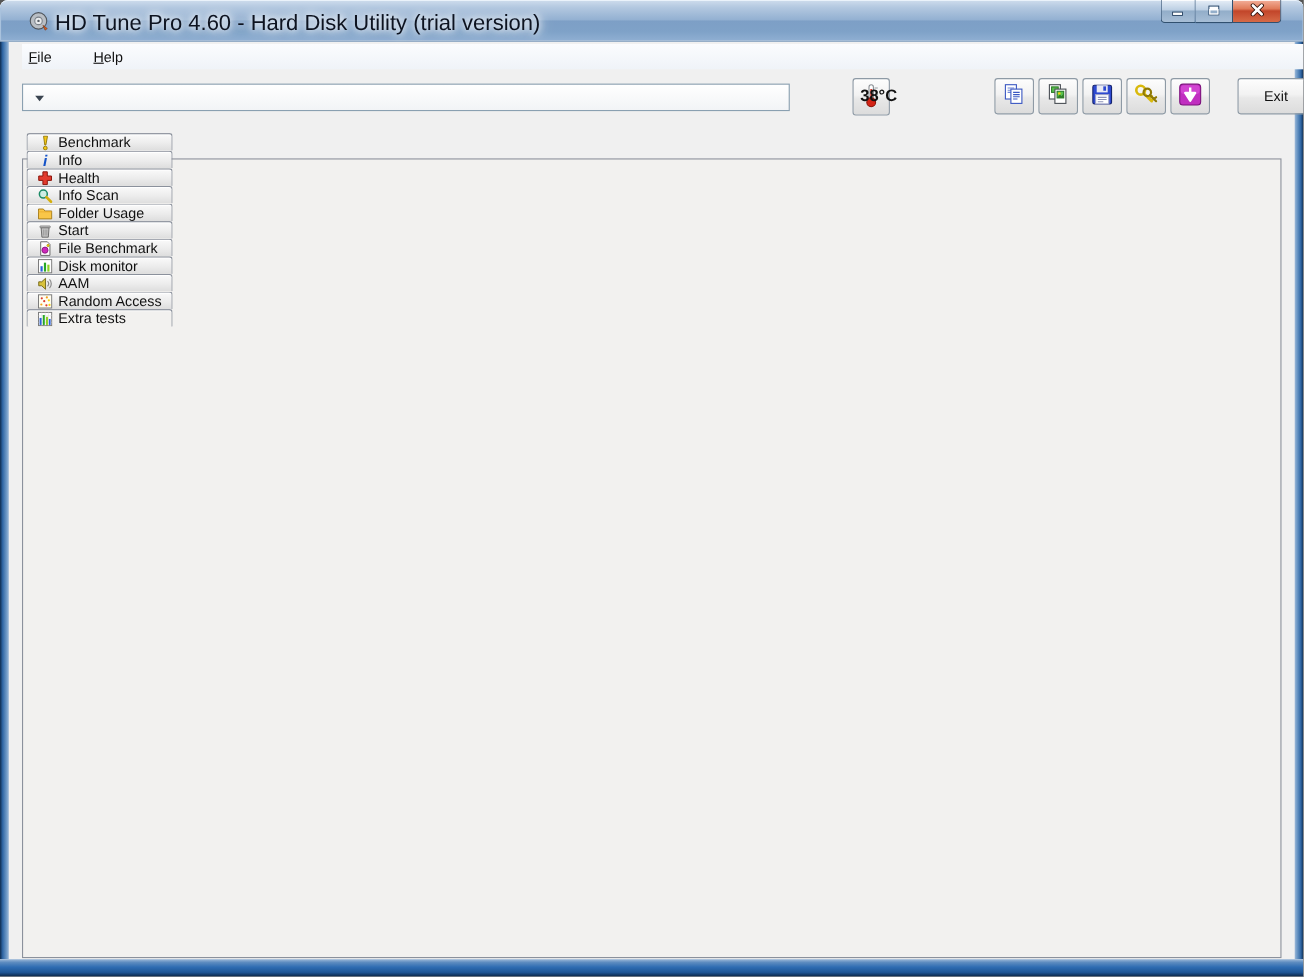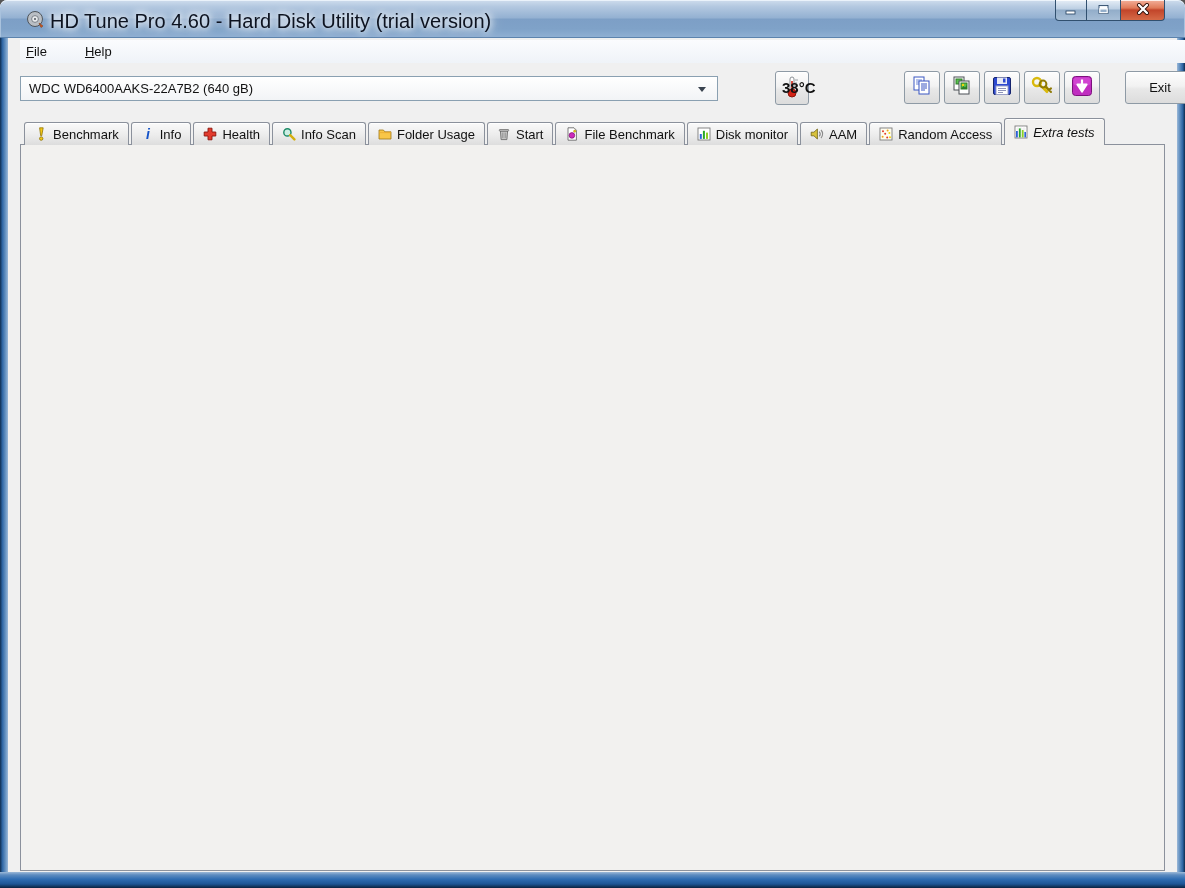--- a/index.html
+++ b/index.html
@@ -30,24 +30,24 @@
   .menu-item{padding:2px 6px;cursor:default;}
   .combo{left:20px;top:76px;width:698px;height:25px;border:1px solid #8aa0b1;background:linear-gradient(180deg,#ffffff,#f2f4f6);display:flex;align-items:center;padding:0 8px;}
   .combo-text{flex:1;white-space:nowrap;overflow:hidden;}
   .combo-arrow{width:14px;height:14px;display:flex;align-items:center;justify-content:center;}
   .btn{border:1px solid #8e9aa5;background:linear-gradient(180deg,#fdfdfd 0%,#f2f2f2 45%,#e8e8e8 55%,#dcdcdc 100%);border-radius:3px;display:flex;align-items:center;justify-content:center;box-shadow:inset 0 1px 0 #fff;margin-left:35px;}
   .thermo-btn{left:740px;top:71px;width:34px;height:34px;}
   .temp-label{left:782px;top:79px;font-weight:bold;font-size:15px;}
   .toolbtn{top:71px;width:36px;height:33px;}
   .exit-btn{left:1090px;top:71px;width:70px;height:33px;font-size:13px;}
   
-  .tabbar{left:24px;top:121px;height:24px;display:flex;align-items:flex-end;z-index:5;}
+  .tabbar{left:24px;top:121px;height:24px;display:flex;z-index:5;flex-direction:column;}
   .tab{height:23px;margin-right:2px;padding:0 9px;display:flex;align-items:center;gap:5px;border:1px solid #8b919c;border-bottom:none;border-radius:3px 3px 0 0;
     background:linear-gradient(180deg,#fafafa 0%,#ececec 55%,#dddddd 100%);box-shadow:inset 0 1px 0 #fff;white-space:nowrap;cursor:default;}
-  .tab.active{height:27px;background:#f2f1ef;box-shadow:inset 0 1px 0 #fff;position:relative;z-index:7;font-style:italic;}
+  .tab.active{height:27px;background:#f2f1ef;box-shadow:inset 0 1px 0 #fff;position:relative;z-index:7;}
   .tab .ticon{width:14px;height:14px;display:inline-block;}
   
   .tabpage{left:20px;top:144px;width:1145px;height:727px;background:#f2f1ef;border:1px solid #8b919c;z-index:4;}
   
   .rtable{left:42px;top:162px;width:948px;height:228px;background:#fff;border:1px solid #c3cad1;}
   .rtable .colsep{position:absolute;top:0;bottom:0;width:1px;background:#e0e0e0;}
   .thead{position:absolute;left:0;top:0;right:0;height:21px;border-bottom:1px solid #cfcfcf;background:#fff;}
   .thead span{position:absolute;top:3px;color:#222;}
   .trows{position:absolute;left:0;top:21px;right:0;}
   .trow{position:relative;height:20px;border-bottom:1px solid #e4e4e4;}
@@ -114,21 +114,20 @@
   <div class="abs frame-bottom"></div>
 
   
   <div class="abs menubar" id="menubar">
       <div class="menu-item"><u>F</u>ile</div>
       <div class="menu-item"><u>H</u>elp</div>
     </div>
 
   
   <div class="abs combo">
-    <span class="combo-text">WDC WD6400AAKS-22A7B2 (640 gB)</span>
     <span class="combo-arrow">
         <svg width="10" height="8" viewBox="0 0 10 8">
           <path d="M1 2 L9 2 L5 7 Z" fill="#3a4450"></path>
         </svg>
       </span>
   </div>
   <div class="abs btn thermo-btn">
     <span><svg width="22" height="24" viewBox="0 0 22 24">
           <rect x="9" y="2" width="4" height="13" rx="2" fill="#fff" stroke="#8a8f94"></rect>
           <rect x="10.2" y="6" width="1.6" height="10" fill="#d42315"></rect>

